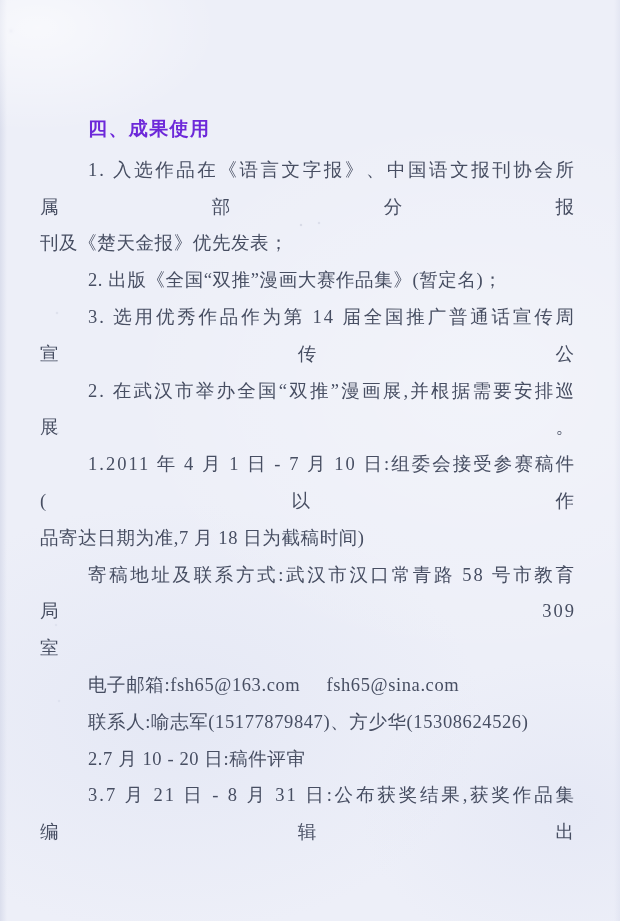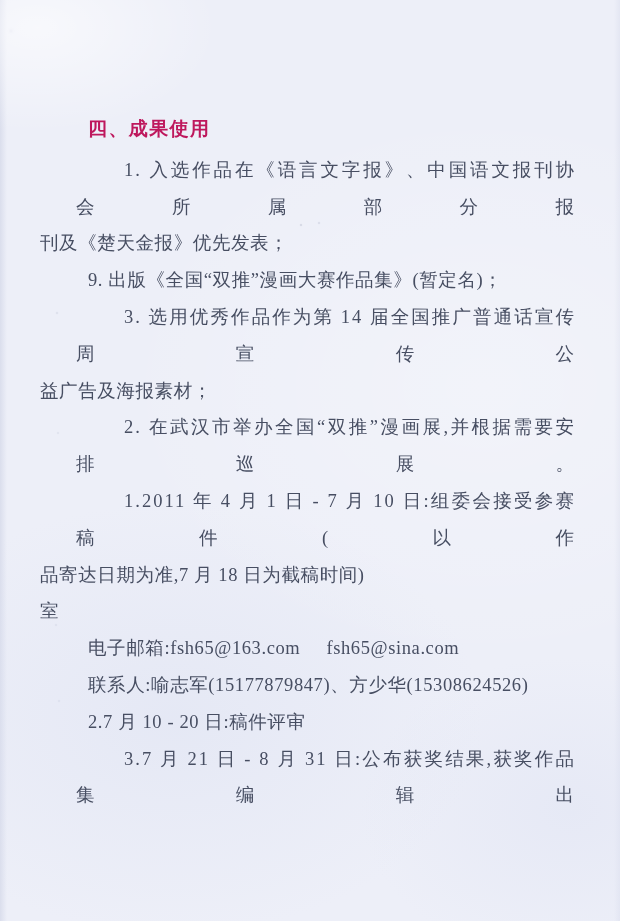--- a/index.html
+++ b/index.html
@@ -57,48 +57,47 @@
   }
   .line {
     letter-spacing: 0.6px;
   }
   .line.first {
     text-indent: 48px;
   }
   .line.heading {
     font-family: "Liberation Sans", "DejaVu Sans", sans-serif;
     font-weight: bold;
-    color: #be185d;
+    color: #6d28d9;
     font-size: 19px;
     letter-spacing: 1.4px;
     text-indent: 48px;
     margin-bottom: 4px;
   }
   .line.stretch {
     letter-spacing: 2px;
     text-align: justify;
     text-align-last: justify;
-    margin-left: 36px;
   }
 </style>
 </head>
 <body>
 
 <div class="page">
   <div class="texture"></div>
   <div class="specks"></div>
   <div class="content" id="doc-lines">
     <div class="line heading">四、成果使用</div>
       <div class="line first stretch">1. 入选作品在《语言文字报》、中国语文报刊协会所属部分报</div>
       <div class="line cont">刊及《楚天金报》优先发表；</div>
-      <div class="line first">9. 出版《全国“双推”漫画大赛作品集》(暂定名)；</div>
+      <div class="line first">2. 出版《全国“双推”漫画大赛作品集》(暂定名)；</div>
       <div class="line first stretch">3. 选用优秀作品作为第 14 届全国推广普通话宣传周宣传公</div>
-      <div class="line cont">益广告及海报素材；</div>
       <div class="line first stretch">2. 在武汉市举办全国“双推”漫画展,并根据需要安排巡展。</div>
       <div class="line first stretch">1.2011 年 4 月 1 日 - 7 月 10 日:组委会接受参赛稿件(以作</div>
       <div class="line cont">品寄达日期为准,7 月 18 日为截稿时间)</div>
+      <div class="line first stretch">寄稿地址及联系方式:武汉市汉口常青路 58 号市教育局 309</div>
       <div class="line cont">室</div>
       <div class="line first">电子邮箱:fsh65@163.com&nbsp;&nbsp;&nbsp;&nbsp;&nbsp;fsh65@sina.com</div>
       <div class="line first">联系人:喻志军(15177879847)、方少华(15308624526)</div>
       <div class="line first">2.7 月 10 - 20 日:稿件评审</div>
       <div class="line first stretch">3.7 月 21 日 - 8 月 31 日:公布获奖结果,获奖作品集编辑出</div>
   </div>
 </div>
 
 </body></html>

